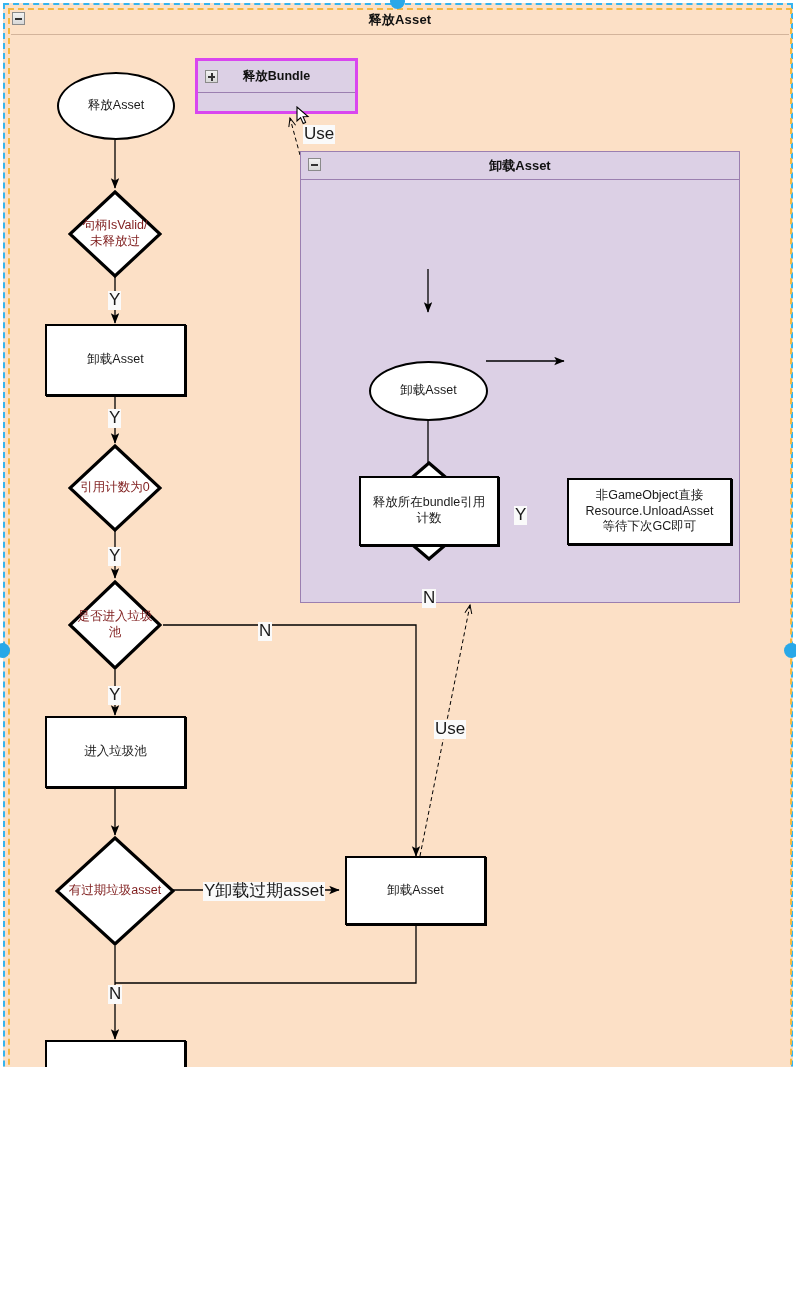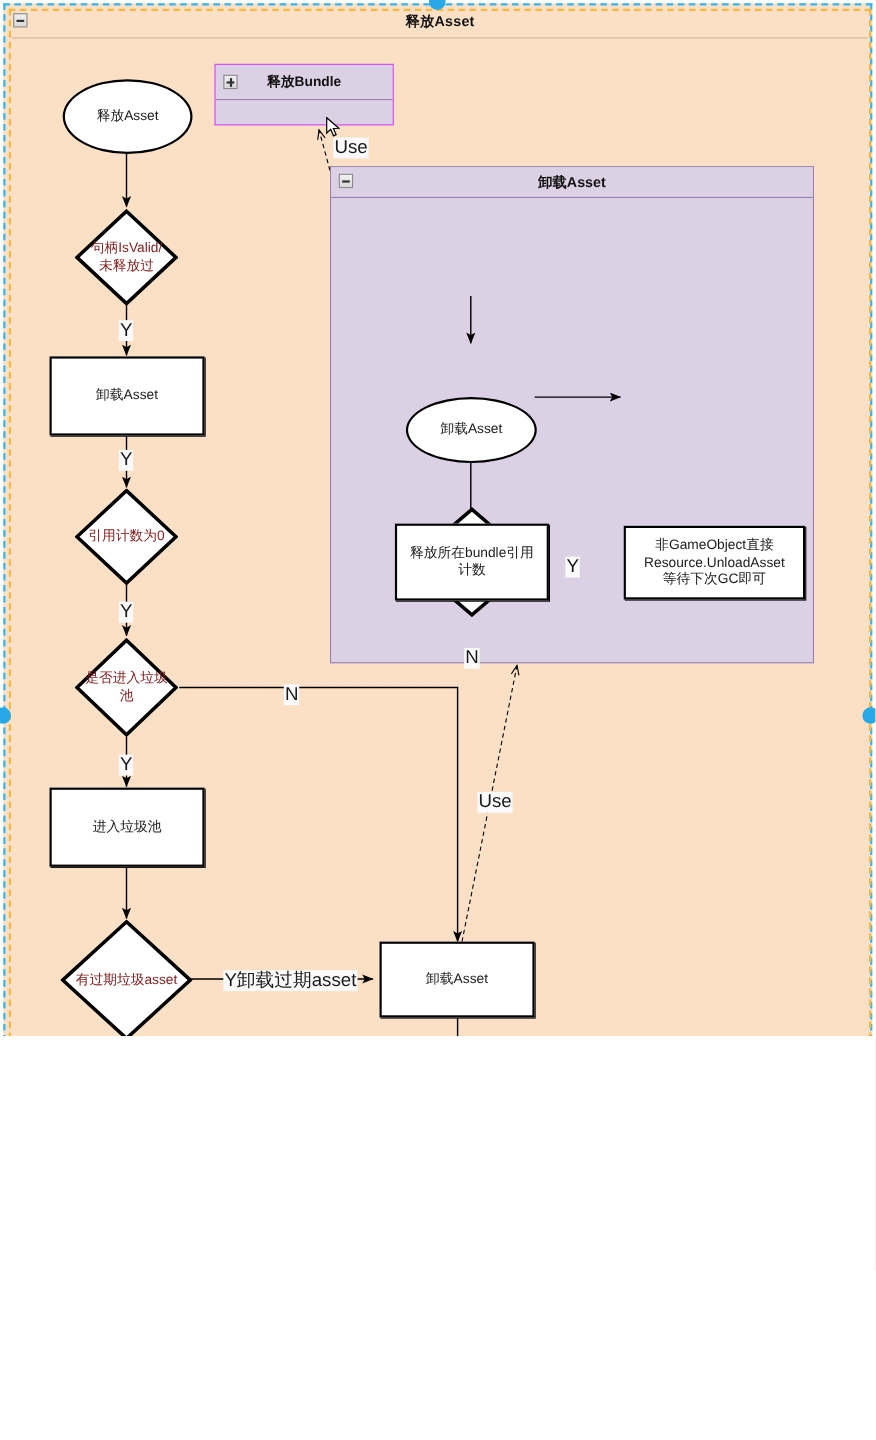--- a/index.html
+++ b/index.html
@@ -1,20 +1,20 @@
 <!DOCTYPE html>
 <html><head>
 <meta charset="utf-8">
 <style>
   html,body{margin:0;padding:0;background:#ffffff;}
   body{font-family:"Liberation Sans","DejaVu Sans",sans-serif;}
 
   #stage{
     position:relative;
-    width:796px;height:942px;
+    width:796px;height:1067px;
     overflow:hidden;
     background:#ffffff;
   }
 
   
   #outer-frame{
     position:absolute;left:3px;top:3px;
     width:790px;height:1303px;
     background:#FCE0C6;
     box-sizing:border-box;
@@ -94,21 +94,21 @@
     font-size:17px;color:#1a1a1a;
     padding:0 1px;
     white-space:nowrap;
     line-height:1.1;
   }
 
   
   .pkg{
     position:absolute;
     background:#DCD0E5;
-    border:1px solid #d946ef;
+    border:3px solid #d946ef;
     box-sizing:border-box;
   }
   .pkg-head{
     position:relative;height:31px;
     border-bottom:1px solid #9B7FB0;
     display:flex;align-items:center;justify-content:center;
     font-weight:bold;font-size:12.5px;color:#111;
   }
   .pkg-head .collapse-btn{left:7px;top:9px;}
   .pkg-body{position:relative;}

